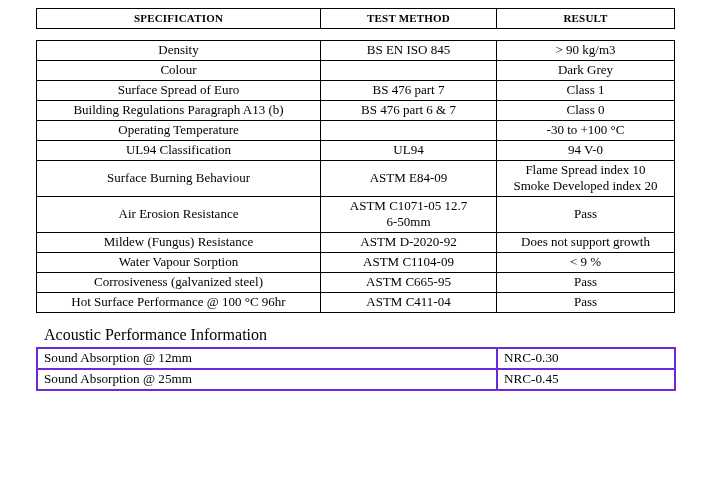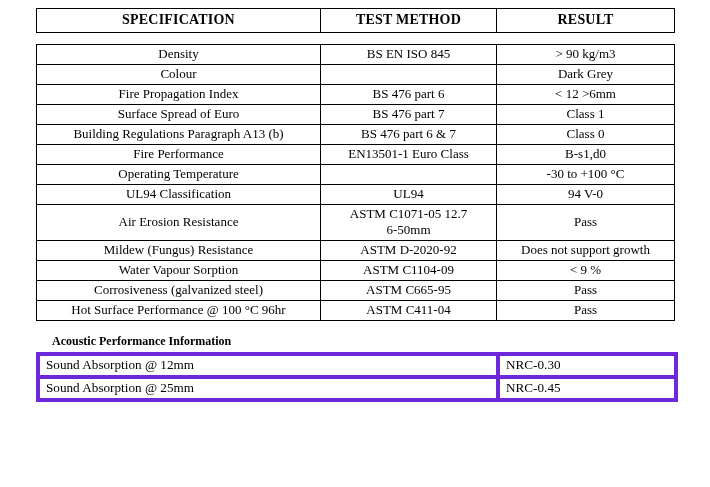--- a/index.html
+++ b/index.html
@@ -24,21 +24,21 @@
   table {
     border-collapse: collapse;
     table-layout: fixed;
     width: 638px;
   }
   
   table.header-table td {
     border: 1px solid #000000;
     text-align: center;
     font-weight: bold;
-    font-size: 14px;
+    font-size: 11px;
     padding: 3px 2px 4px 2px;
     letter-spacing: 0.2px;
   }
   
   table.spec-table {
     margin-top: 11px;
   }
   table.spec-table td {
     border: 1px solid #000000;
     font-size: 13px;
@@ -52,26 +52,26 @@
     border-right: 1px solid #000000;
   }
   .col-spec { width: 284px; }
   .col-method { width: 176px; }
   .col-result { width: 178px; }
 
   .two-line { line-height: 1.28; }
 
   
   .acoustic-title {
-    font-size: 12px;
-    font-weight: bold;
-    margin: 13px 0 3px 16px;
+    font-size: 16px;
+    font-weight: normal;
+    margin: 13px 0 3px 8px;
   }
   table.acoustic-table td {
-    border: 4px solid #6d28d9;
+    border: 2px solid #6d28d9;
     font-size: 13.2px;
     padding: 1px 6px 2px 6px;
     line-height: 1.23;
     text-align: left;
   }
   .ac-col-label { width: 460px; }
   .ac-col-value { width: 178px; }
 </style>
 </head>
 <body>
@@ -104,48 +104,43 @@
           <td>Density</td>
           <td>BS EN ISO 845</td>
           <td>&gt; 90 kg/m3</td>
         </tr>
         <tr>
           <td>Colour</td>
           <td class="empty-cell">&nbsp;</td>
           <td>Dark Grey</td>
         </tr>
         <tr>
-          <td>Fire Propagation Index</td>
-          <td>BS 476 part 6</td>
-          <td>&lt; 12 &gt;6mm</td>
-        </tr>
-        <tr>
           <td>Surface Spread of Euro</td>
           <td>BS 476 part 7</td>
           <td>Class 1</td>
         </tr>
         <tr>
           <td>Building Regulations Paragraph A13 (b)</td>
           <td>BS 476 part 6 &amp; 7</td>
           <td>Class 0</td>
         </tr>
         <tr>
-          <td>Fire Performance</td>
-          <td>EN13501-1 Euro Class</td>
-          <td>B-s1,d0</td>
-        </tr>
-        <tr>
           <td>Operating Temperature</td>
           <td class="empty-cell">&nbsp;</td>
           <td>-30 to +100 °C</td>
         </tr>
         <tr>
           <td>UL94 Classification</td>
           <td>UL94</td>
           <td>94 V-0</td>
+        </tr>
+        <tr>
+          <td>Surface Burning Behaviour</td>
+          <td>ASTM E84-09</td>
+          <td class="two-line">Flame Spread index 10<br>Smoke Developed index 20</td>
         </tr>
         <tr>
           <td>Air Erosion Resistance</td>
           <td class="two-line">ASTM C1071-05 12.7<br>6-50mm</td>
           <td>Pass</td>
         </tr>
         <tr>
           <td>Mildew (Fungus) Resistance</td>
           <td>ASTM D-2020-92</td>
           <td>Does not support growth</td>

